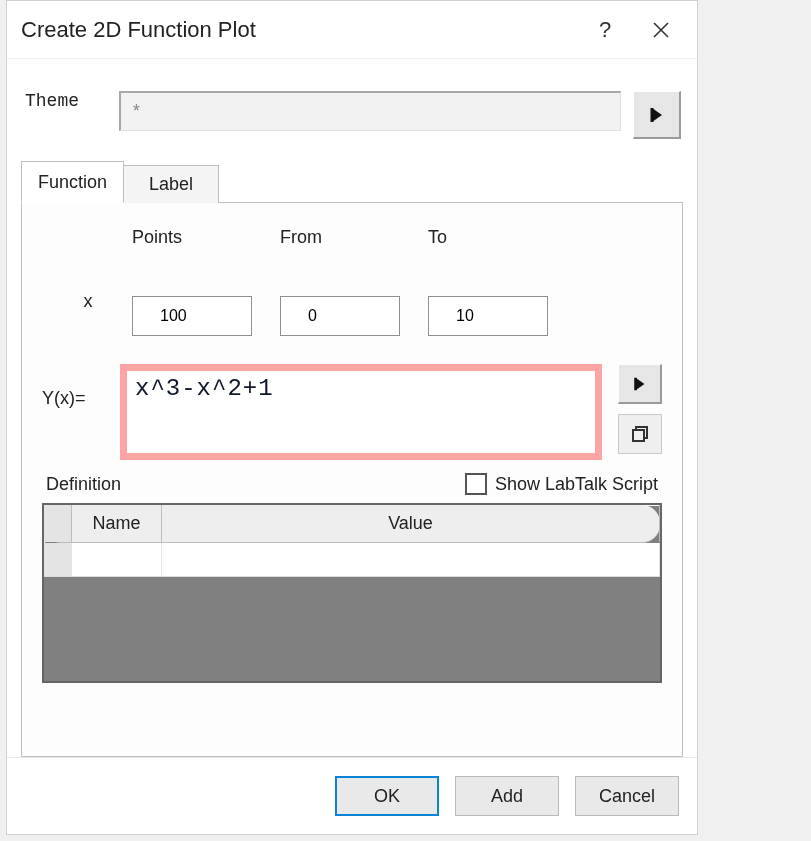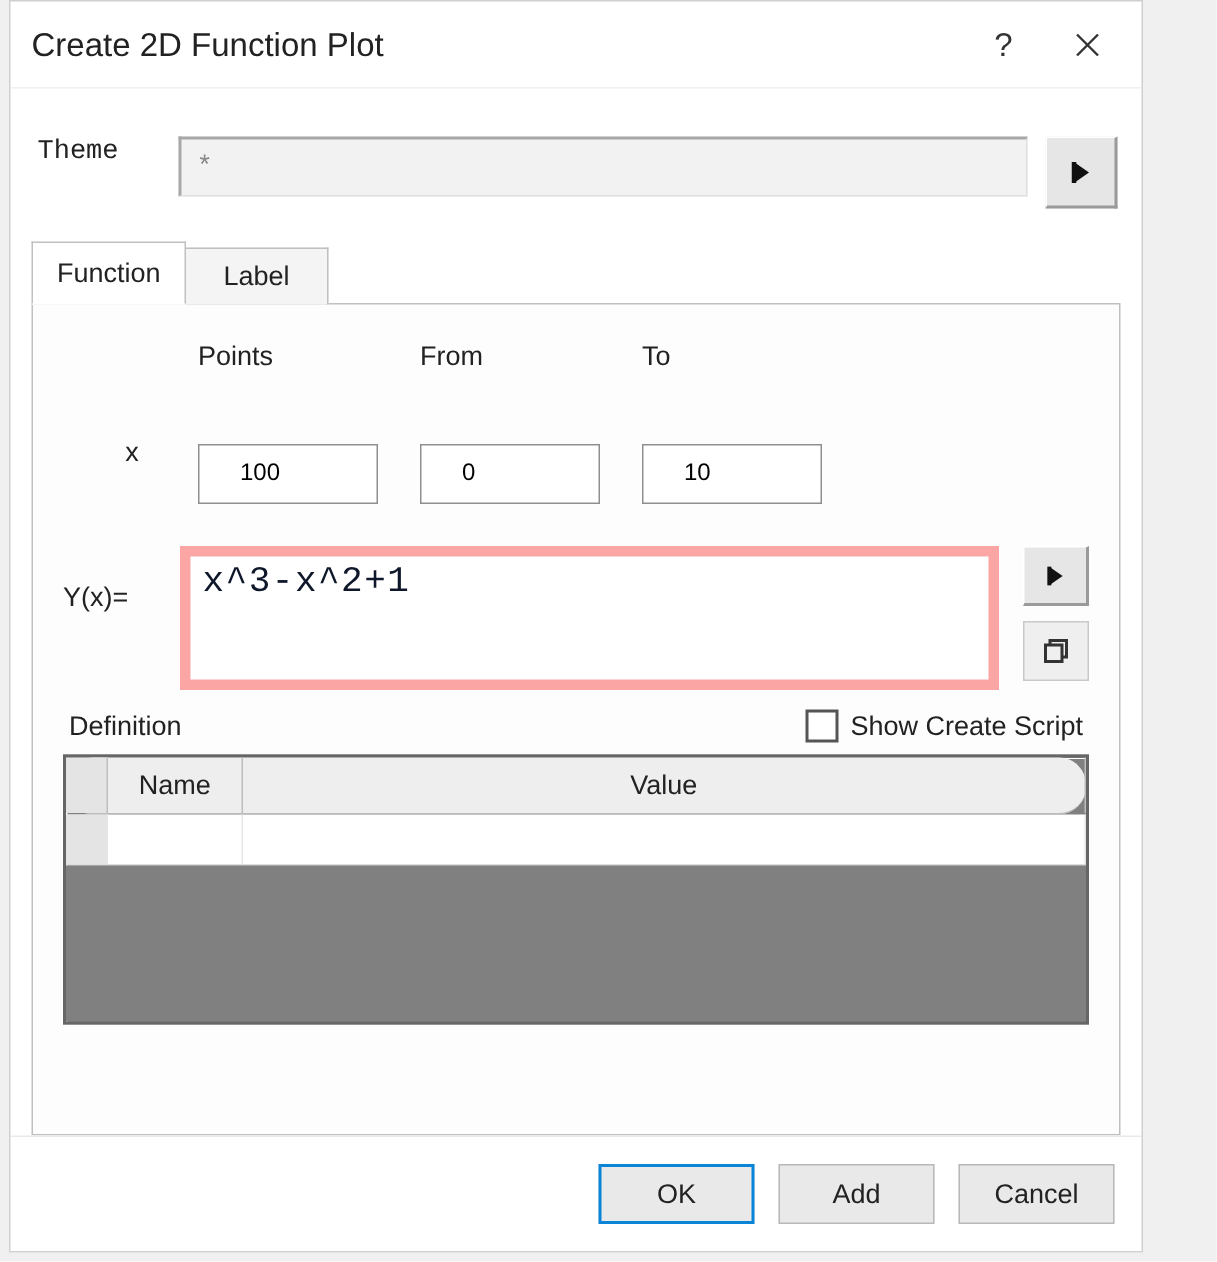--- a/index.html
+++ b/index.html
@@ -9,21 +9,21 @@
     font-size: 18px;
     color: #222;
     background: #f0f0f0;
     width: 811px;
     height: 841px;
     position: relative;
   }
   .dialog {
     position: absolute;
     left: 6px; top: 0;
-    width: 756px; height: 835px;
+    width: 692px; height: 835px;
     background: #ffffff;
     border: 1px solid #d0d0d0;
     display: flex;
     flex-direction: column;
   }
   .titlebar {
     height: 58px;
     display: flex;
     align-items: center;
     padding: 0 8px 0 14px;
@@ -310,21 +310,21 @@
               <rect x="3" y="6" width="11" height="11" fill="#efefef" stroke="#333" stroke-width="2"></rect>
             </svg>
           </div>
         </div>
       </div>
 
       <div class="def-row">
         <div>Definition</div>
         <div class="chk">
           <div class="chkbox"></div>
-          <span>Show Create Script</span>
+          <span>Show LabTalk Script</span>
         </div>
       </div>
 
       <div class="grid">
         <div class="grid-head">
           <div class="gh gh0"></div>
           <div class="gh gh1">Name</div>
           <div class="gh gh2">Value</div>
         </div>
         <div class="grid-rows">

